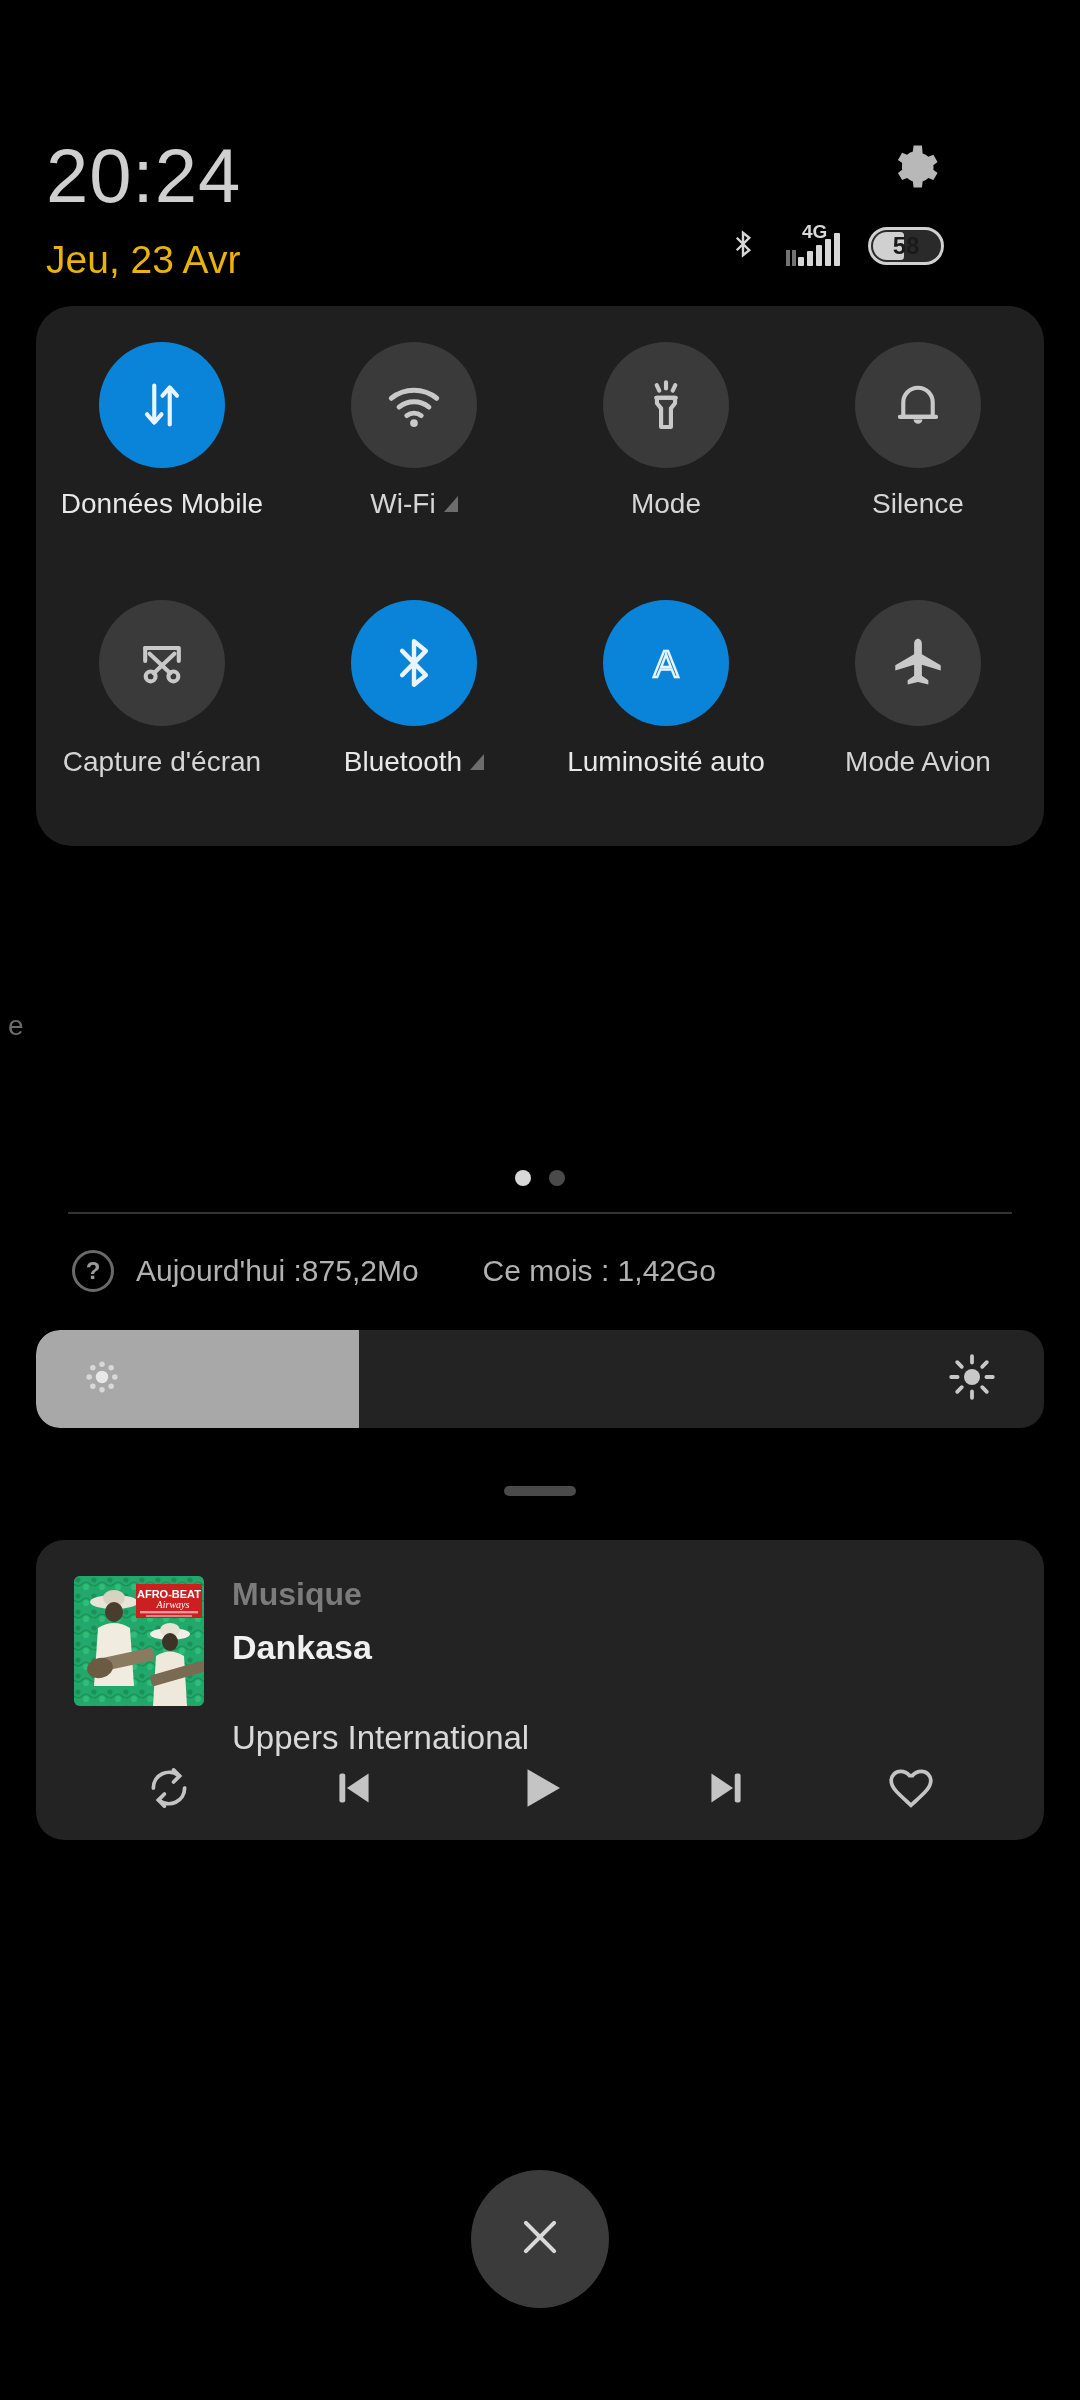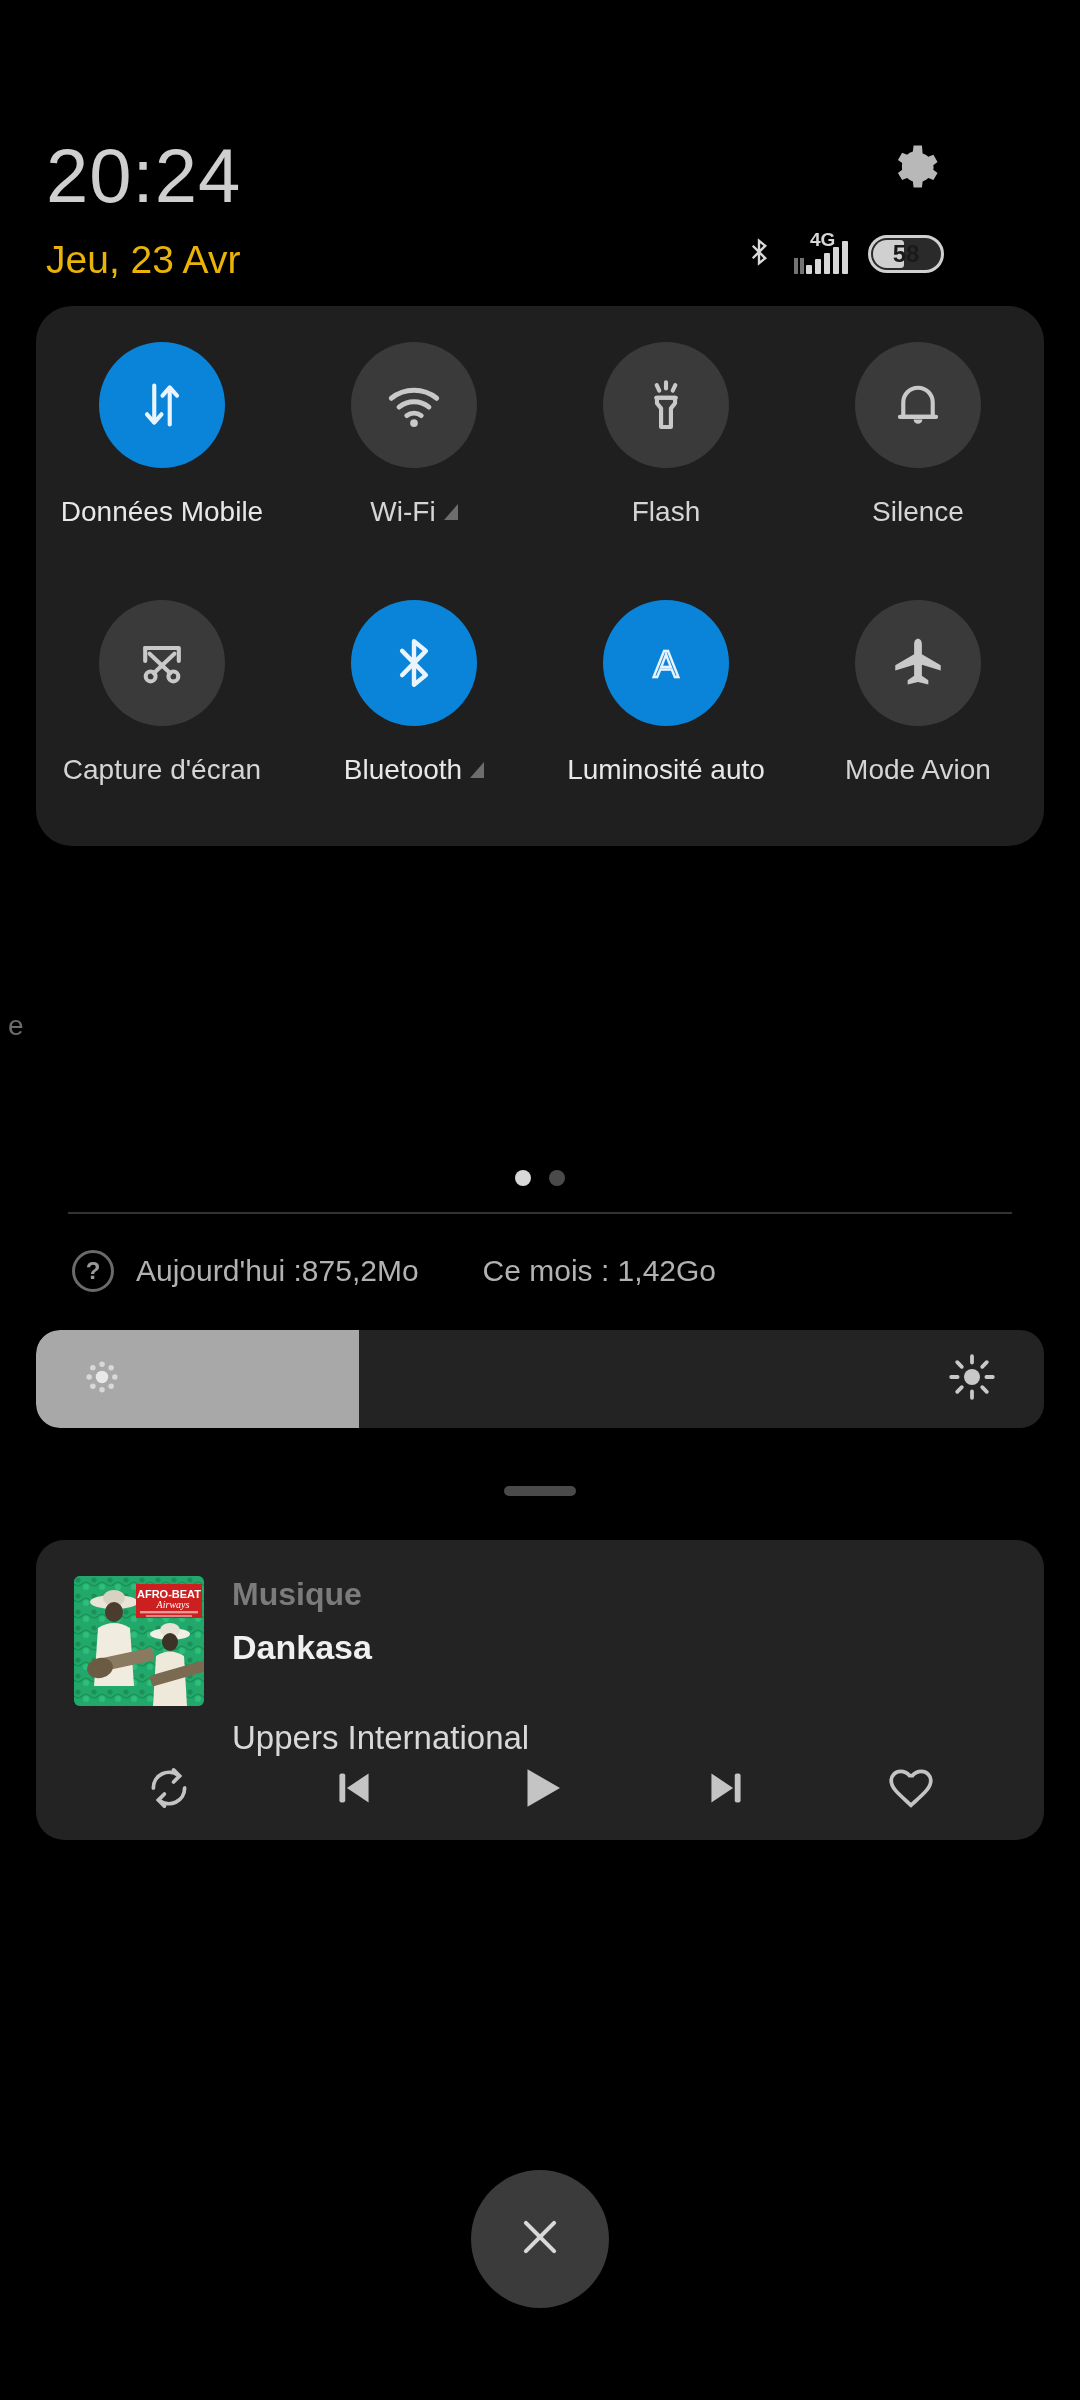--- a/index.html
+++ b/index.html
@@ -20,22 +20,22 @@
   }
   .date {
     position: absolute; left: 46px; top: 240px;
     font-size: 39px; color: #eab308; font-weight: 400; line-height: 1;
   }
   .gear-btn {
     position: absolute; right: 42px; top: 140px;
     width: 56px; height: 56px; display: flex; align-items: center; justify-content: center;
   }
   .status-icons {
-    position: absolute; right: 40px; top: 232px;
-    display: flex; align-items: center; gap: 20px; height: 44px;
+    position: absolute; right: 40px; top: 224px;
+    display: flex; align-items: center; gap: 28px; height: 44px;
   }
   .net-wrap { position: relative; display: flex; align-items: flex-end; height: 40px; }
   .net-label {
     position: absolute; left: 16px; top: -4px;
     font-size: 19px; color: #d8d8d8; font-weight: 700; line-height: 1;
   }
   .bars { display: flex; align-items: flex-end; gap: 3px; height: 30px; margin-top: 10px; }
   .bars i { display: block; width: 6px; background: #d8d8d8; border-radius: 1px; }
   .bars i:nth-child(1) { height: 9px; }
   .bars i:nth-child(2) { height: 15px; }
@@ -61,21 +61,21 @@
   .qs-panel {
     position: absolute; left: 36px; top: 306px; width: 1008px; height: 540px;
     background: #1f1f1f; border-radius: 36px; overflow: hidden;
   }
   .qs-grid {
     position: absolute; left: 0; top: 0; width: 1008px;
     display: grid; grid-template-columns: repeat(4, 1fr); row-gap: 0;
     padding-top: 36px;
   }
   .tile {
-    display: flex; flex-direction: column; align-items: center; gap: 8px;
+    display: flex; flex-direction: column; align-items: center; gap: 0;
     height: 258px; position: relative;
   }
   .tile-circle {
     width: 126px; height: 126px; border-radius: 50%;
     background: #3a3a3a; display: flex; align-items: center; justify-content: center;
     margin-bottom: 22px;
   }
   .tile.on .tile-circle { background: #0a84d8; }
   .tile-label {
     font-size: 28px; color: #d5d5d5; line-height: 1; white-space: nowrap;
@@ -245,21 +245,21 @@
           <div class="tile-circle">
             <svg width="62" height="62" viewBox="0 0 24 24">
               <g fill="none" stroke="#c9c9c9" stroke-width="1.6" stroke-linecap="round" stroke-linejoin="round">
                 <path d="M8.5 9.2h7v2.1l-1.6 2v7.2h-3.8v-7.2l-1.6-2z"></path>
                 <path d="M12 3.2v2.4M8.4 4.3l1 2.1M15.6 4.3l-1 2.1"></path>
                 <path d="M8.2 9.2h7.6"></path>
               </g>
             </svg>
           </div>
           <div class="tile-label">
-            <span>Flash</span>
+            <span>Mode</span>
           </div>
         </div>
         <div class="tile">
           <div class="tile-circle">
             <svg width="62" height="62" viewBox="0 0 24 24">
               <g fill="none" stroke="#c9c9c9" stroke-width="1.6" stroke-linecap="round" stroke-linejoin="round">
                 <path d="M6.3 16.6V11a5.7 5.7 0 0111.4 0v5.6z"></path>
                 <path d="M5 16.6h14"></path>
               </g>
               <path d="M10.3 17.6h3.4a1.7 1.7 0 01-3.4 0z" fill="#c9c9c9"></path>

